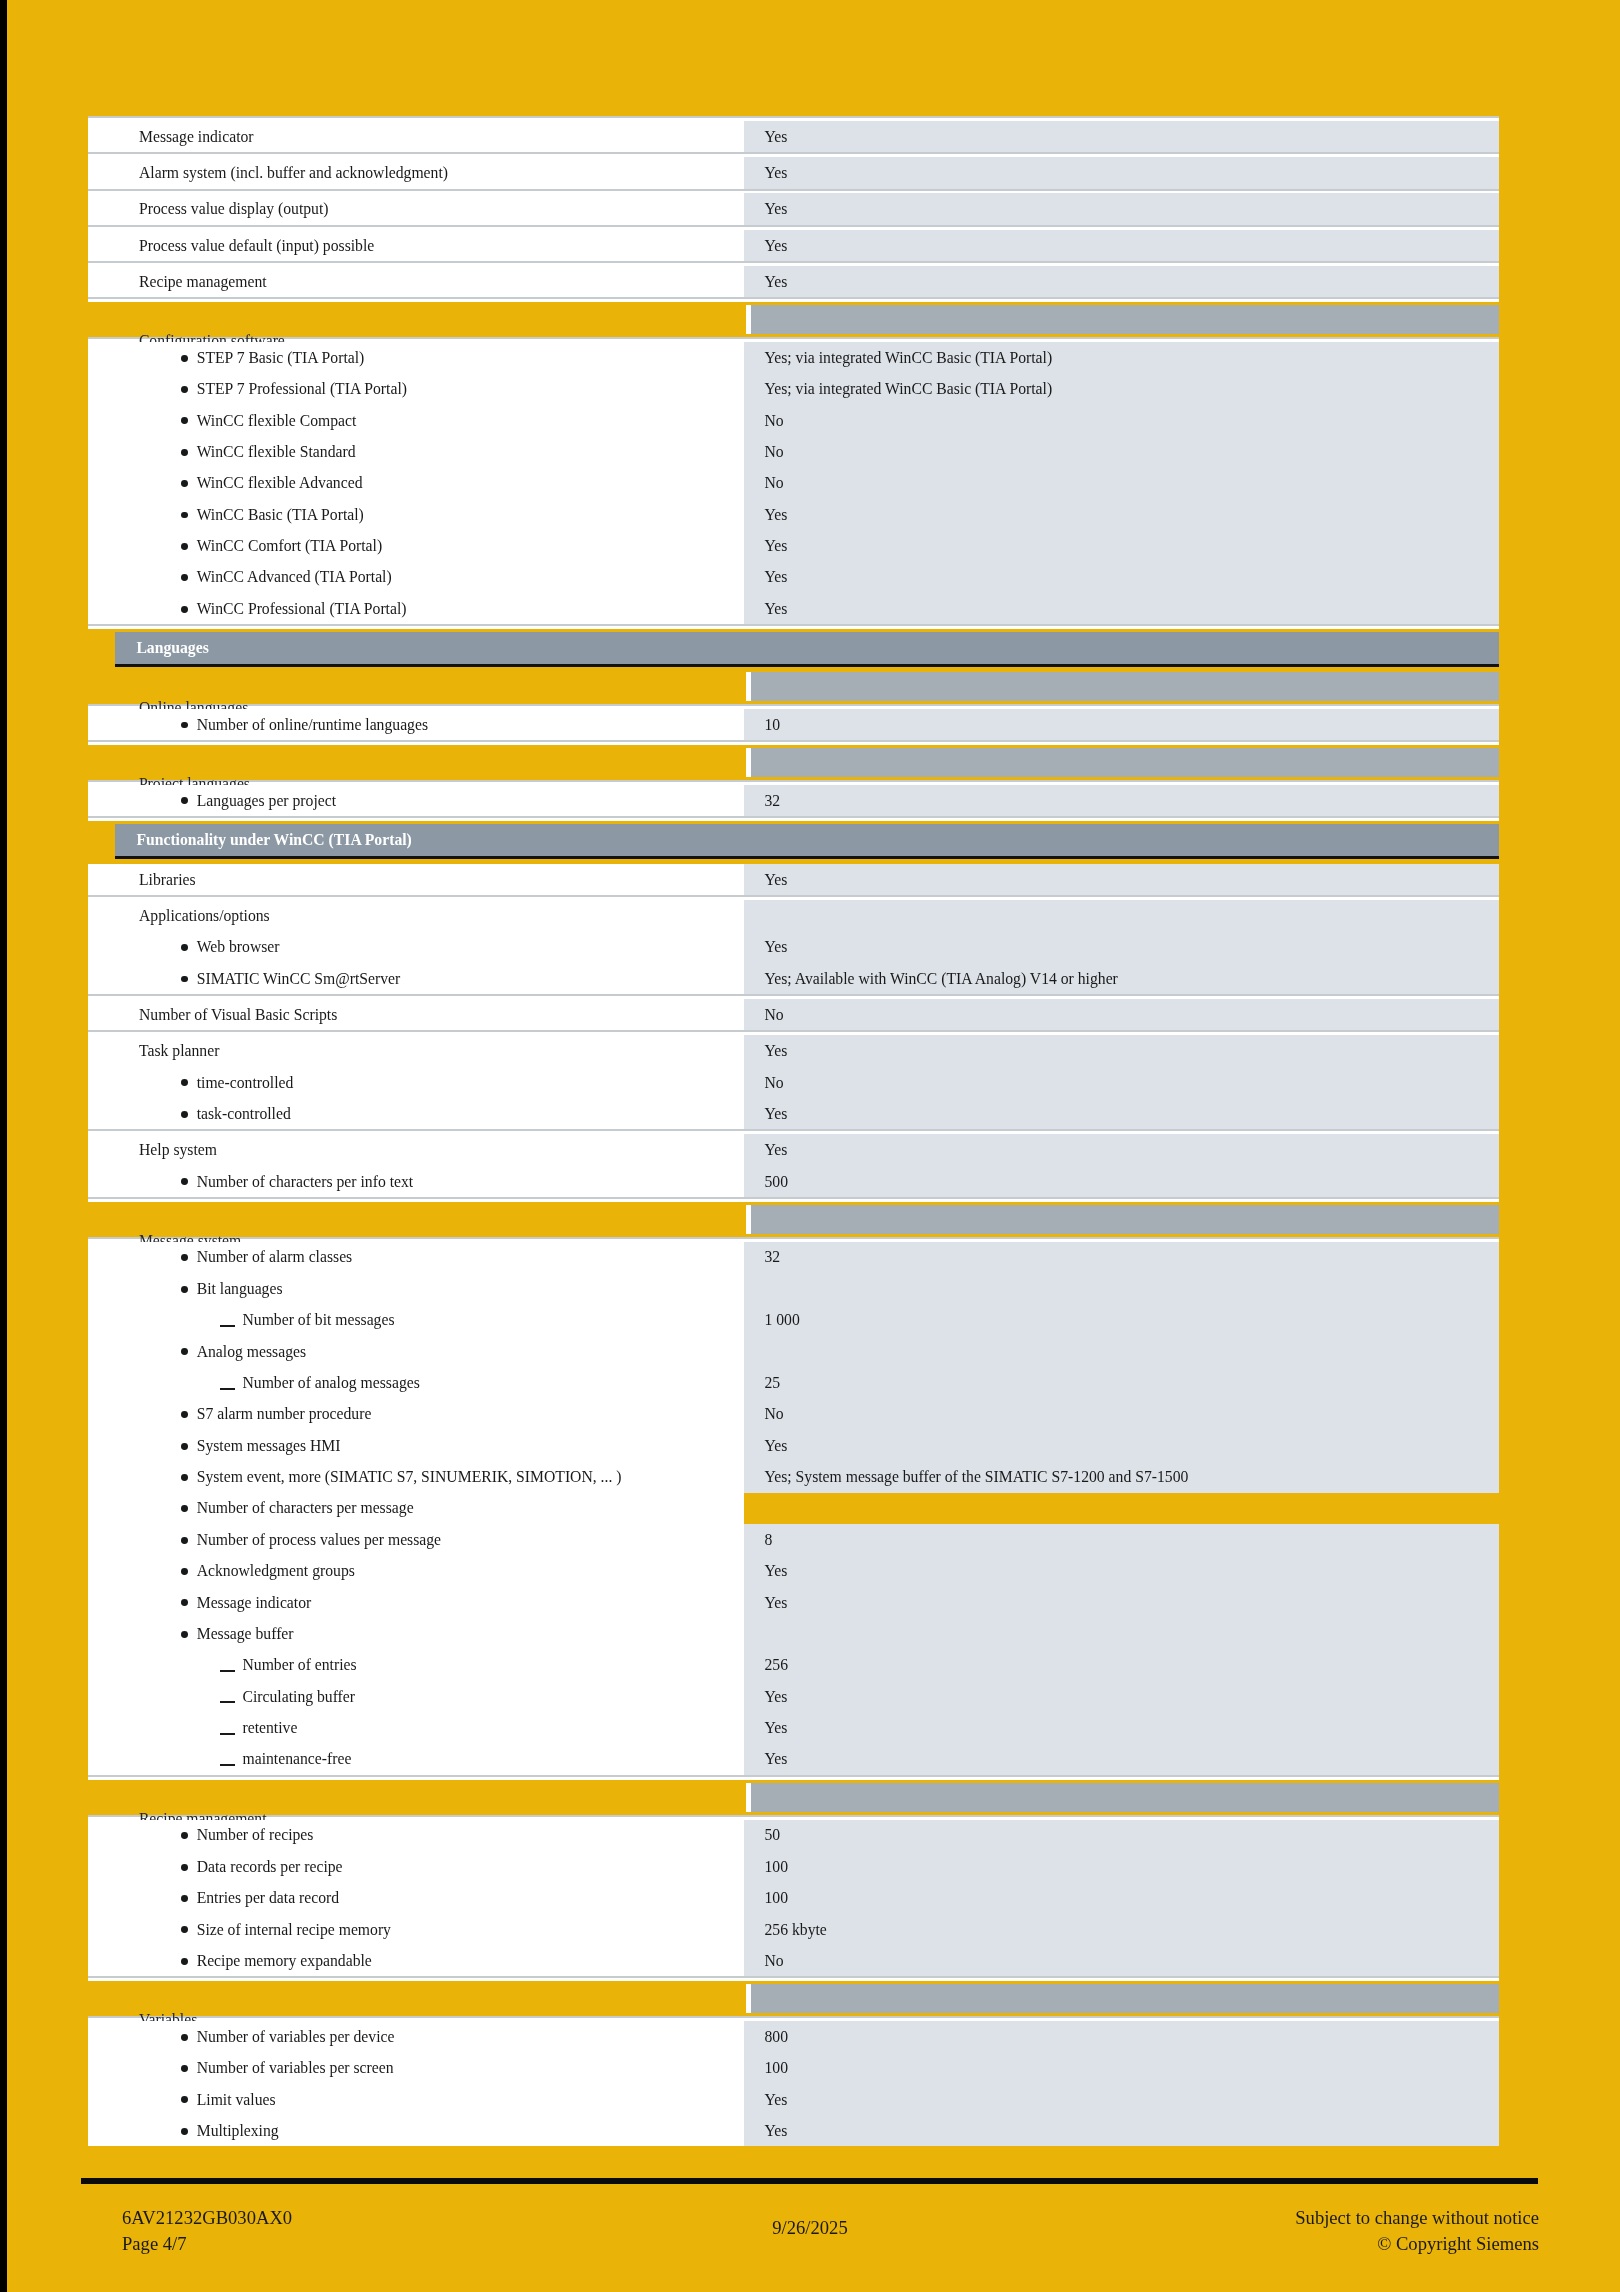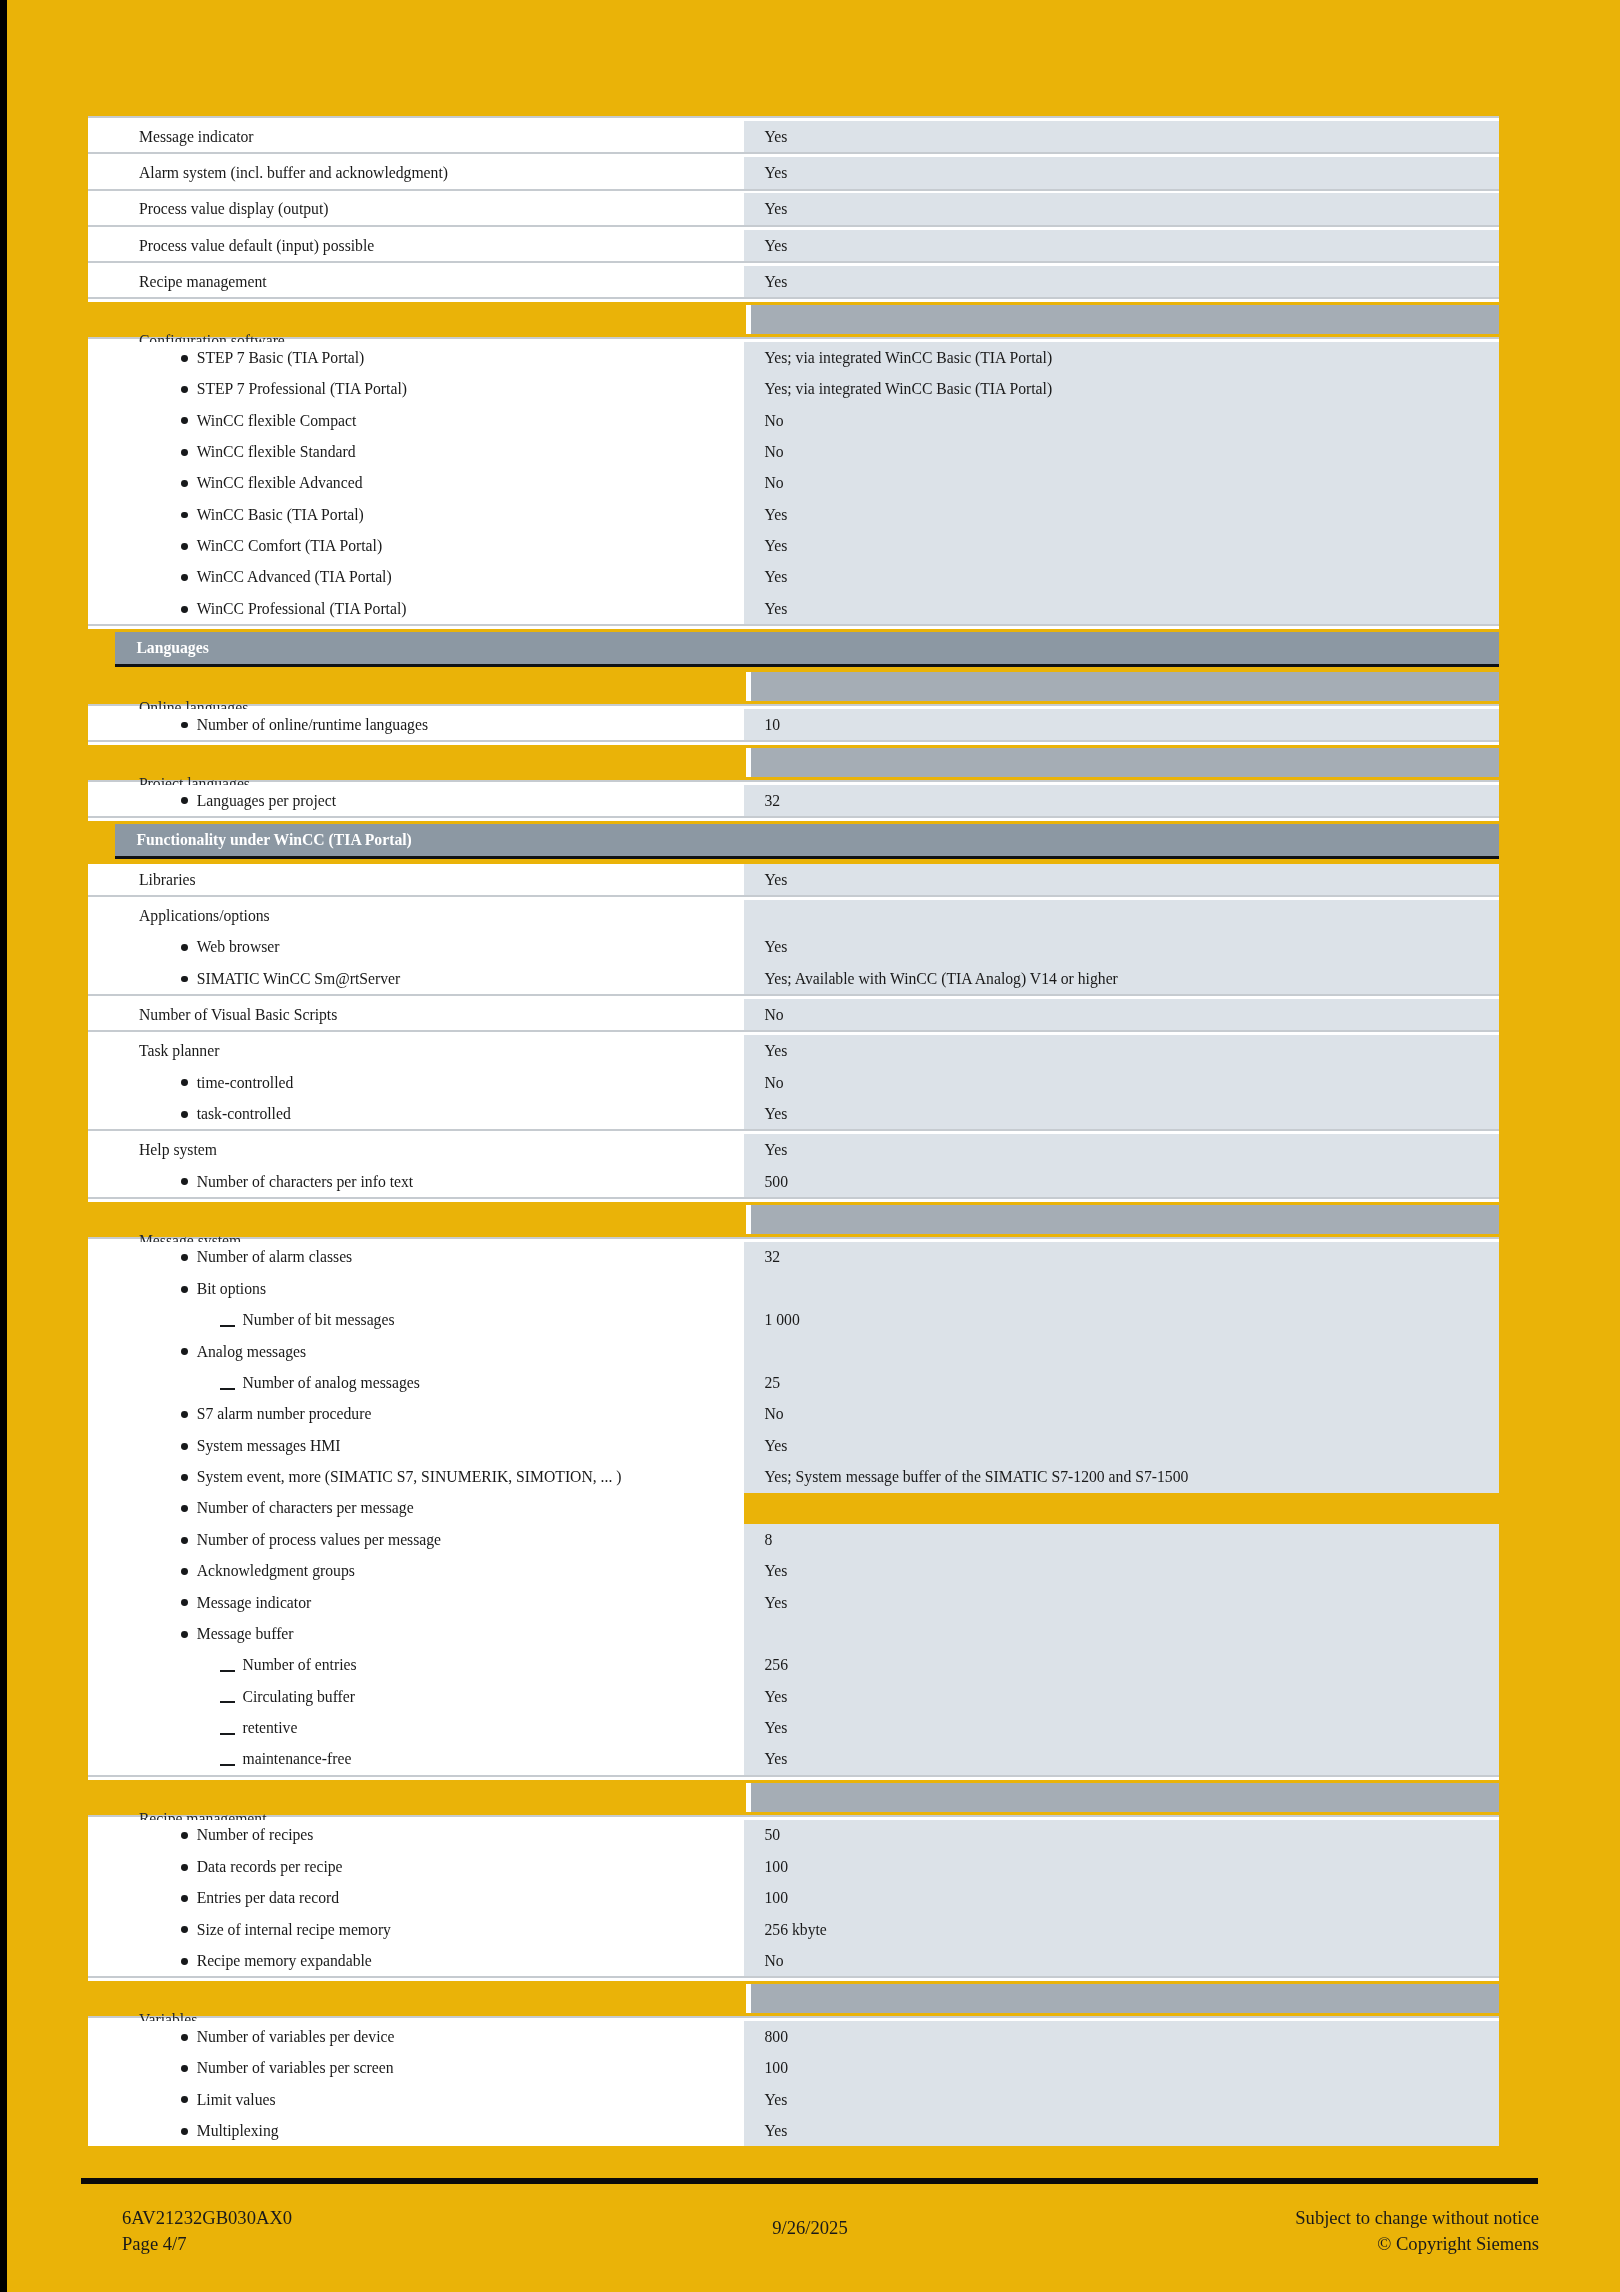--- a/index.html
+++ b/index.html
@@ -336,21 +336,21 @@
           <div class="cell-label">
             <div class="m-dot"></div>
             <div class="txt">Number of alarm classes</div>
           </div>
           <div class="cell-gap"></div>
           <div class="cell-value">32</div>
         </div>
         <div class="row i1">
           <div class="cell-label">
             <div class="m-dot"></div>
-            <div class="txt">Bit options</div>
+            <div class="txt">Bit languages</div>
           </div>
           <div class="cell-gap"></div>
           <div class="cell-value"></div>
         </div>
         <div class="row i2">
           <div class="cell-label">
             <div class="m-dash"></div>
             <div class="txt">Number of bit messages</div>
           </div>
           <div class="cell-gap"></div>

